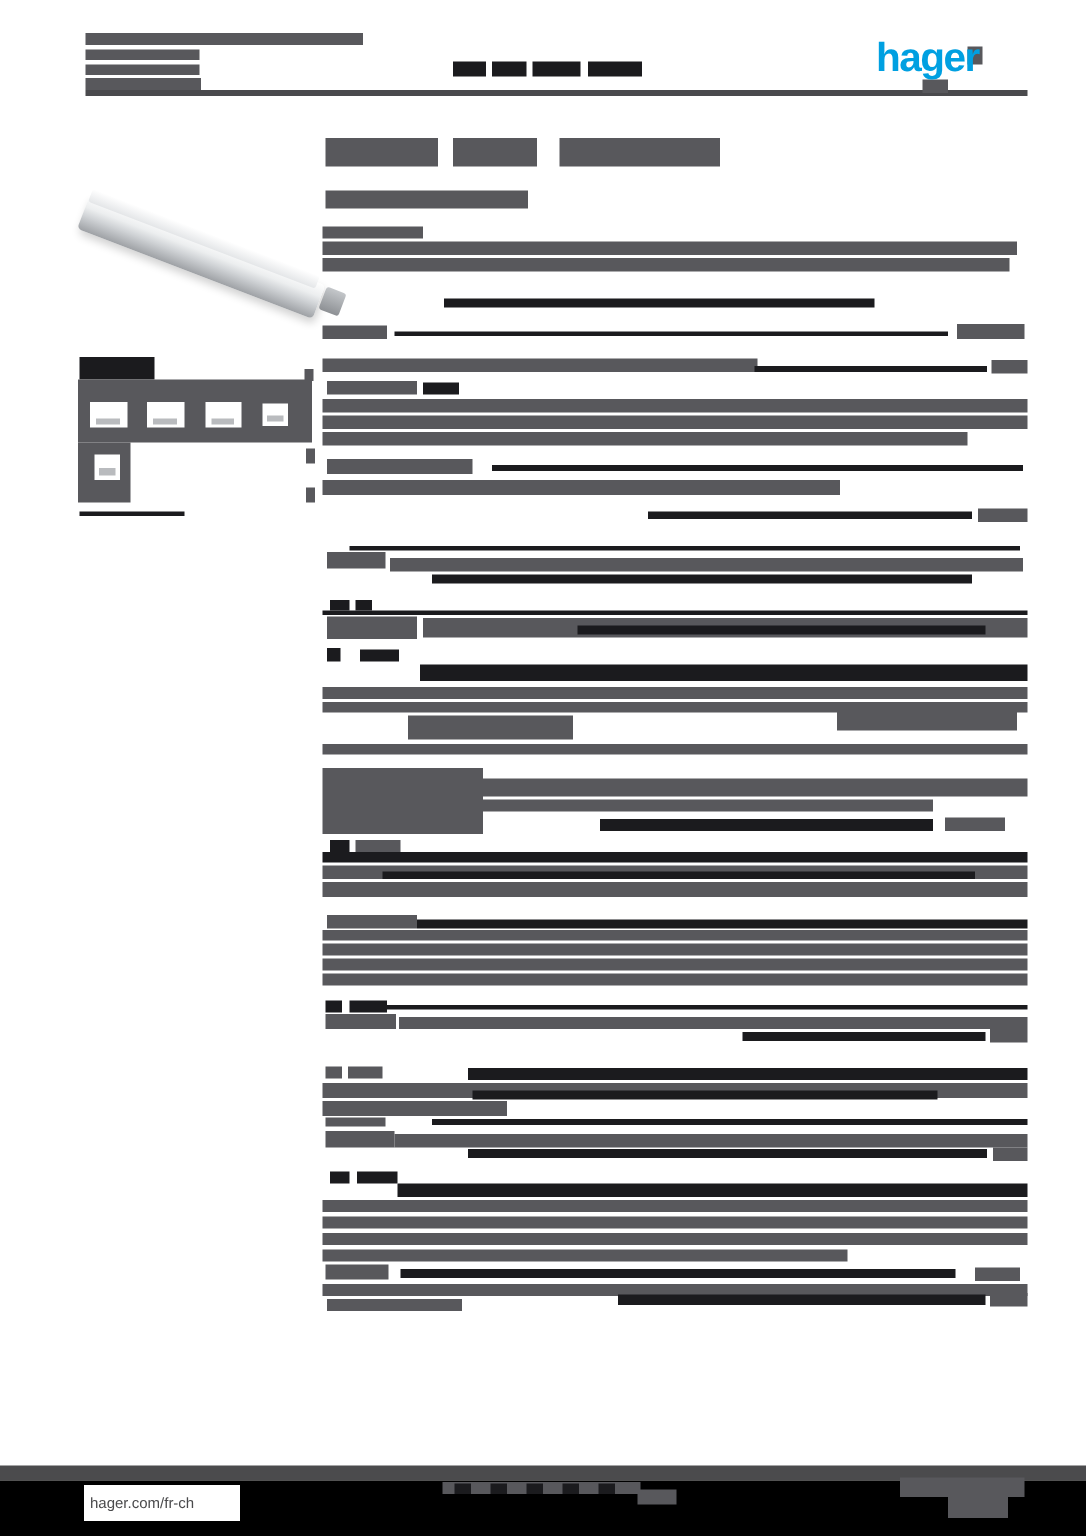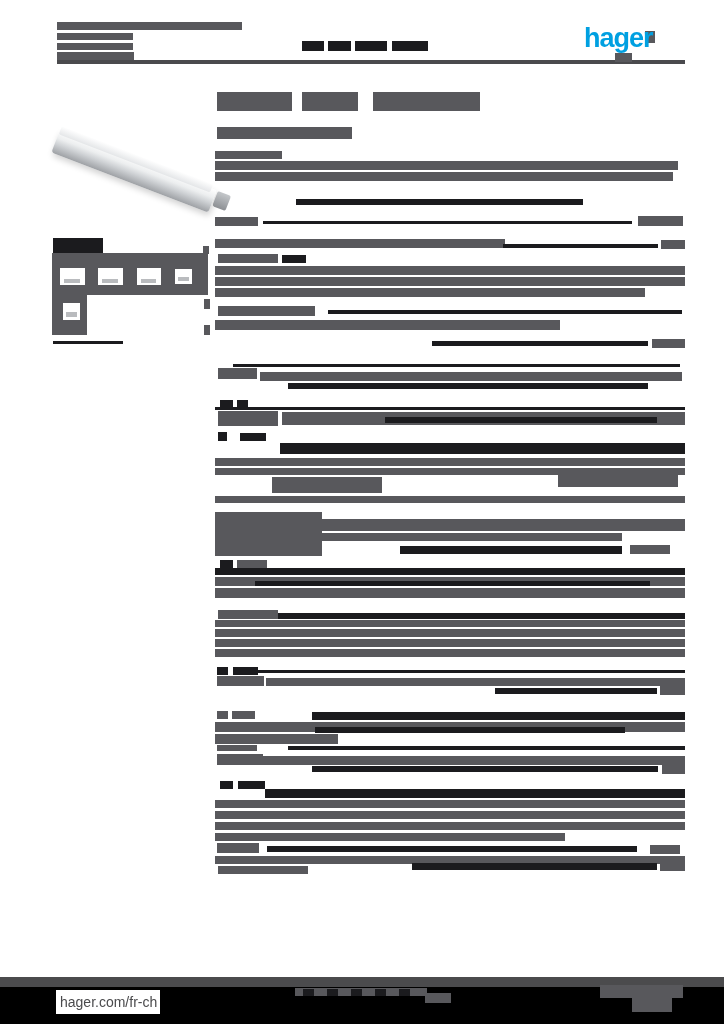--- a/index.html
+++ b/index.html
@@ -40,21 +40,21 @@
     background:linear-gradient(180deg,#c4c7ca,#8d9094);
     border-radius:2px;
   }
   .window{position:absolute;background:#ffffff;}
   .window-mark{position:absolute;background:#b9bbbe;}
   .footer-url-box{
     position:absolute;left:56px;top:990px;width:104px;height:24px;
     background:#ffffff;display:flex;align-items:center;
   }
   .footer-url-box span{
-    font-size:14px;color:#4a4a4c;padding-left:4px;letter-spacing:0;
+    font-size:10px;color:#4a4a4c;padding-left:4px;letter-spacing:0;
   }
 </style>
 </head>
 <body>
 
 <div class="page">
 
   <div class="layer" id="header-layer">
       <div class="bar" style="left: 57px; top: 22px; width: 185px; height: 8px; background: rgb(88, 88, 92);"></div>
       <div class="bar" style="left: 57px; top: 33px; width: 76px; height: 7px; background: rgb(88, 88, 92);"></div>

